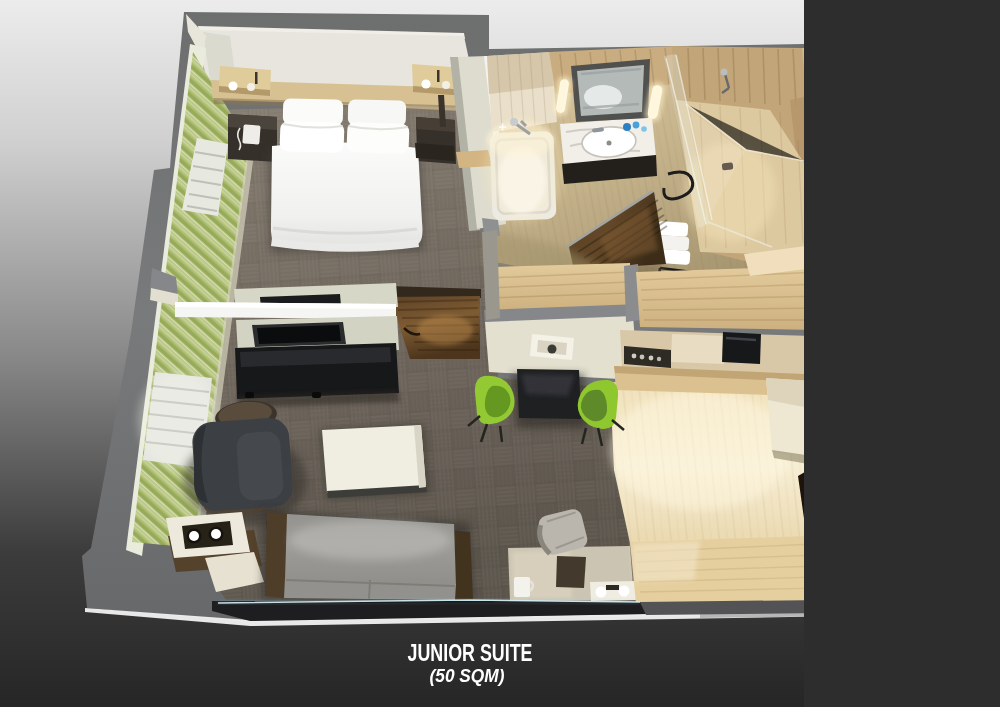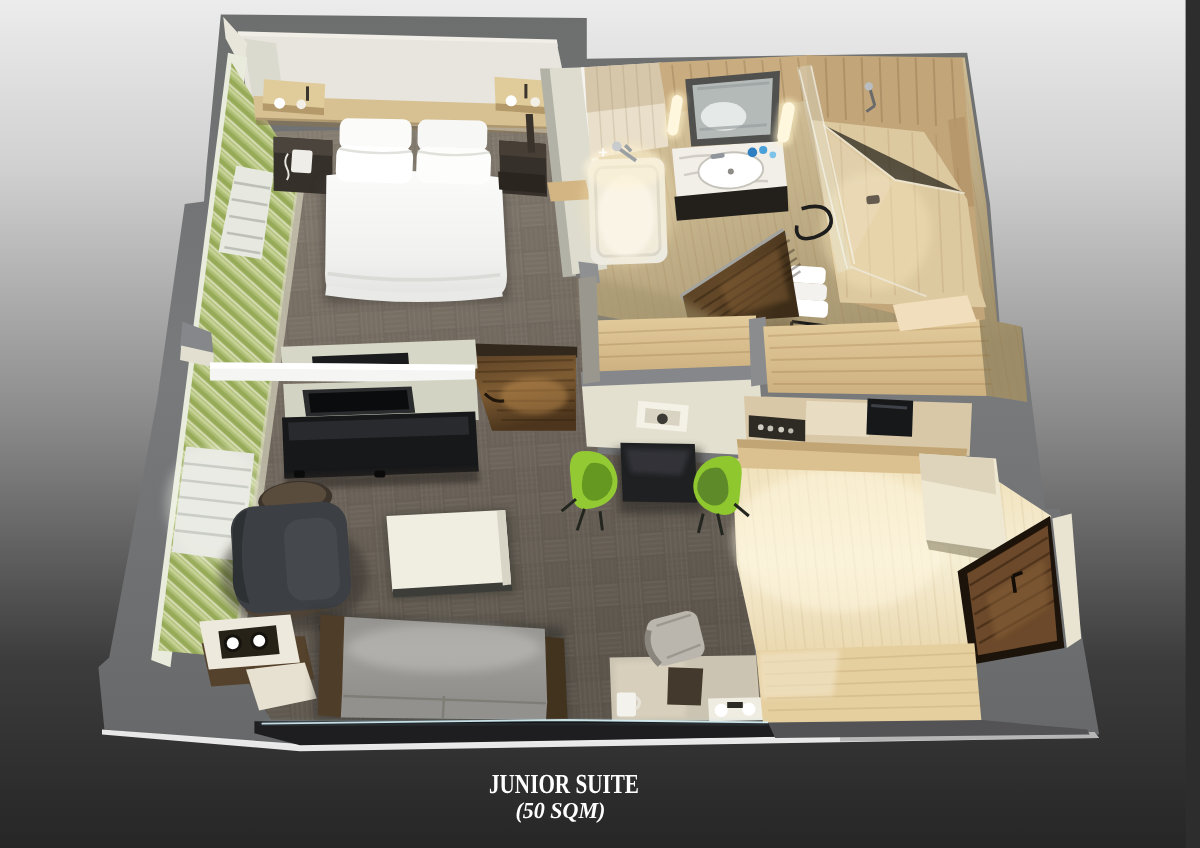--- a/index.html
+++ b/index.html
@@ -1,17 +1,17 @@
 <!DOCTYPE html>
 <html><head>
 <meta charset="utf-8">
 <style>
   html,body{margin:0;padding:0;background:#2d2d2d;}
-  #stage{width:988px;height:707px;position:relative;overflow:hidden;
-    font-family:Liberation Serif, serif;}
+  #stage{width:804px;height:707px;position:relative;overflow:hidden;
+    font-family:Liberation Sans, sans-serif;}
   svg{display:block}
 </style>
 </head>
 <body>
 <div id="stage">
 <svg width="1000" height="707" viewBox="0 0 1000 707" xmlns="http://www.w3.org/2000/svg">
 <defs>
   <linearGradient id="bg" x1="0" y1="0" x2="0" y2="1">
     <stop offset="0" stop-color="#ececec"></stop>
     <stop offset="0.20" stop-color="#d0d0d0"></stop>

